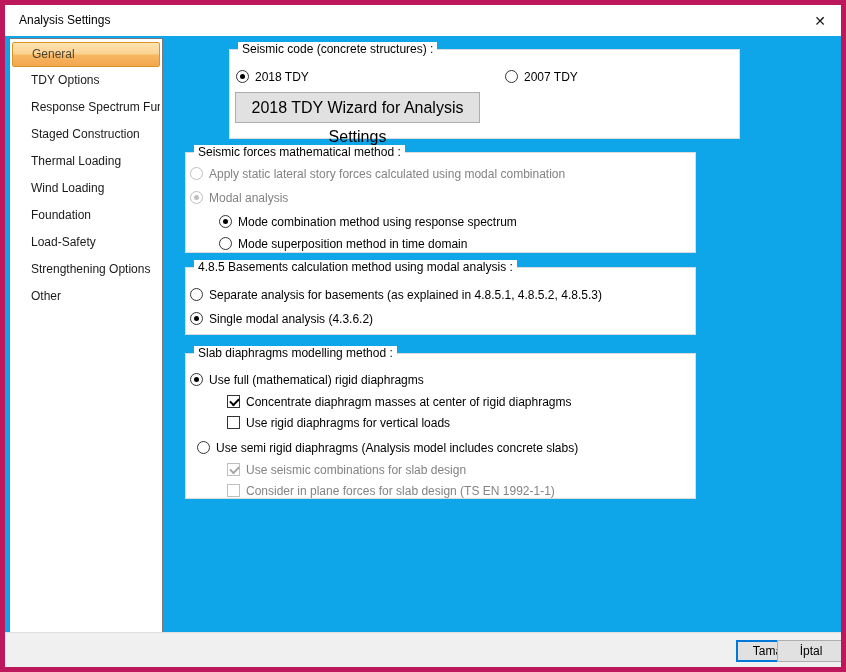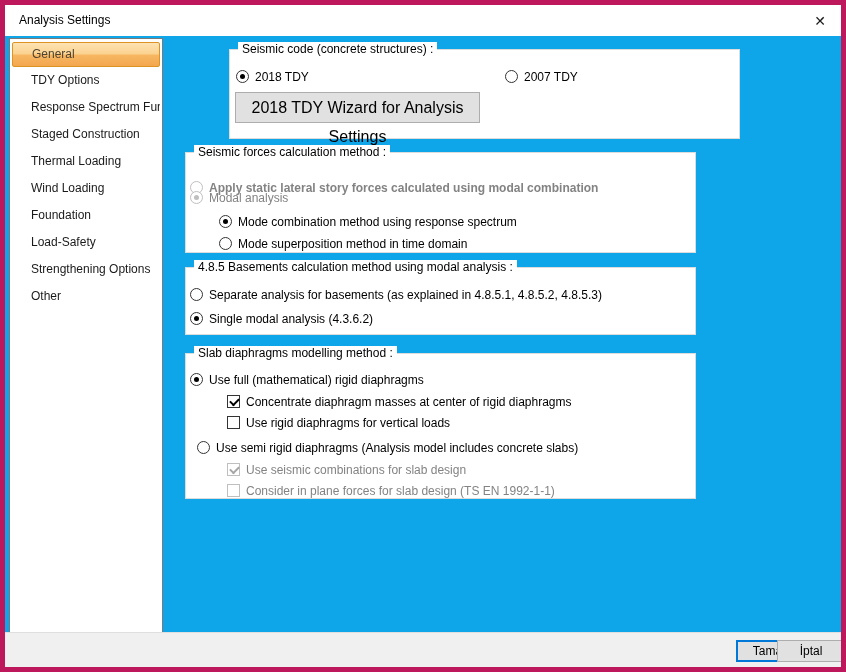--- a/index.html
+++ b/index.html
@@ -163,22 +163,22 @@
       <span class="lbl">2018 TDY</span>
     </div>
     <div class="row" style="left:275px; top:19px;">
       <span class="radio"></span>
       <span class="lbl">2007 TDY</span>
     </div>
     <button class="wizard-btn">2018 TDY Wizard for Analysis Settings</button>
   </div>
 
   <div class="groupbox" style="left:180px; top:147px; width:511px; height:101px;">
-    <span class="gb-title">Seismic forces calculation method :</span>
-    <div class="row disabled" style="left:4px; top:27px;font-weight:bold;">
+    <span class="gb-title">Seismic forces mathematical method :</span>
+    <div class="row disabled" style="left:4px; top:13px;">
       <span class="radio"></span>
       <span class="lbl">Apply static lateral story forces calculated using modal combination</span>
     </div>
     <div class="row disabled" style="left:4px; top:37px;">
       <span class="radio checked"></span>
       <span class="lbl">Modal analysis</span>
     </div>
     <div class="row" style="left:33px; top:61px;">
       <span class="radio checked"></span>
       <span class="lbl">Mode combination method using response spectrum</span>

